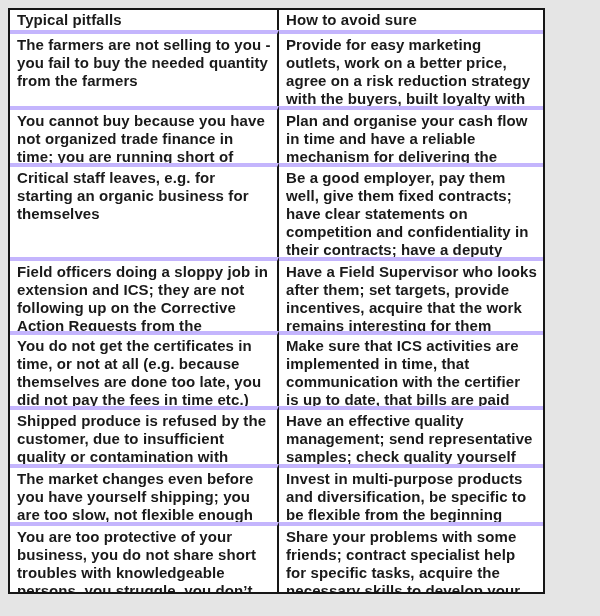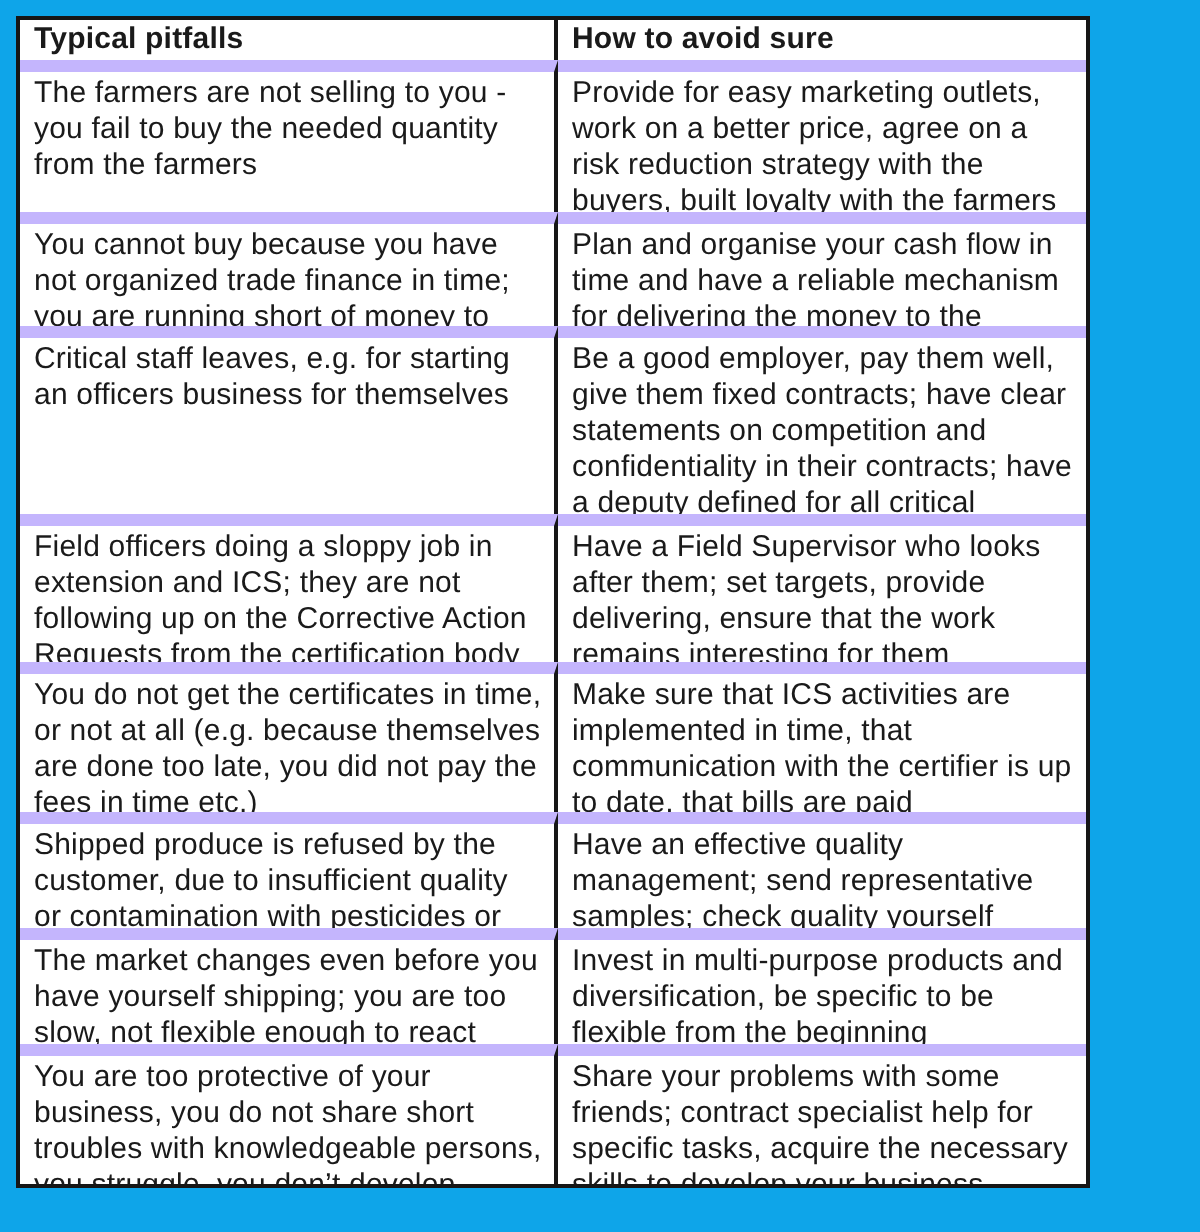--- a/index.html
+++ b/index.html
@@ -7,21 +7,21 @@
     padding: 0;
     width: 600px;
     height: 616px;
     background: #ffffff;
     font-family: "Liberation Sans", sans-serif;
   }
   .page {
     position: relative;
     width: 600px;
     height: 616px;
-    background: #0ea5e9;
+    background: #e5e5e5;
     overflow: hidden;
   }
   .tbl {
     position: absolute;
     left: 8px;
     top: 8px;
     width: 537px;
     height: 586px;
     box-sizing: border-box;
     border: 2px solid #161616;
@@ -34,21 +34,21 @@
     line-height: 18px;
   }
   .trow { display: contents; }
   .cell {
     box-sizing: border-box;
     padding: 2px 6px 0 7px;
     overflow: hidden;
     letter-spacing: 0.1px;
   }
   .c1 { border-right: 2px solid #161616; }
-  .trow.body > .cell { border-top: 6px solid #c4b5fd; }
+  .trow.body > .cell { border-top: 4px solid #c4b5fd; font-weight: bold; }
   .hdr .cell {
     font-weight: bold;
     padding-top: 1px;
   }
 </style>
 </head>
 <body>
 
 <div class="page">
   <div class="tbl">
@@ -62,27 +62,27 @@
       <div class="cell c1">The farmers are not selling to you - you fail to buy the needed quantity from the farmers</div>
       <div class="cell c2">Provide for easy marketing outlets, work on a better price, agree on a risk reduction strategy with the buyers, built loyalty with the farmers</div>
     </div>
 
     <div class="trow body">
       <div class="cell c1">You cannot buy because you have not organized trade finance in time; you are running short of money to pay your staff</div>
       <div class="cell c2">Plan and organise your cash flow in time and have a reliable mechanism for delivering the money to the villages</div>
     </div>
 
     <div class="trow body">
-      <div class="cell c1">Critical staff leaves, e.g. for starting an officers business for themselves</div>
+      <div class="cell c1">Critical staff leaves, e.g. for starting an organic business for themselves</div>
       <div class="cell c2">Be a good employer, pay them well, give them fixed contracts; have clear statements on competition and confidentiality in their contracts; have a deputy defined for all critical functions</div>
     </div>
 
     <div class="trow body">
       <div class="cell c1">Field officers doing a sloppy job in extension and ICS; they are not following up on the Corrective Action Requests from the certification body</div>
-      <div class="cell c2">Have a Field Supervisor who looks after them; set targets, provide delivering, ensure that the work remains interesting for them</div>
+      <div class="cell c2">Have a Field Supervisor who looks after them; set targets, provide incentives, acquire that the work remains interesting for them</div>
     </div>
 
     <div class="trow body">
       <div class="cell c1">You do not get the certificates in time, or not at all (e.g. because themselves are done too late, you did not pay the fees in time etc.)</div>
       <div class="cell c2">Make sure that ICS activities are implemented in time, that communication with the certifier is up to date, that bills are paid</div>
     </div>
 
     <div class="trow body">
       <div class="cell c1">Shipped produce is refused by the customer, due to insufficient quality or contamination with pesticides or GMO</div>
       <div class="cell c2">Have an effective quality management; send representative samples; check quality yourself before shipping</div>

